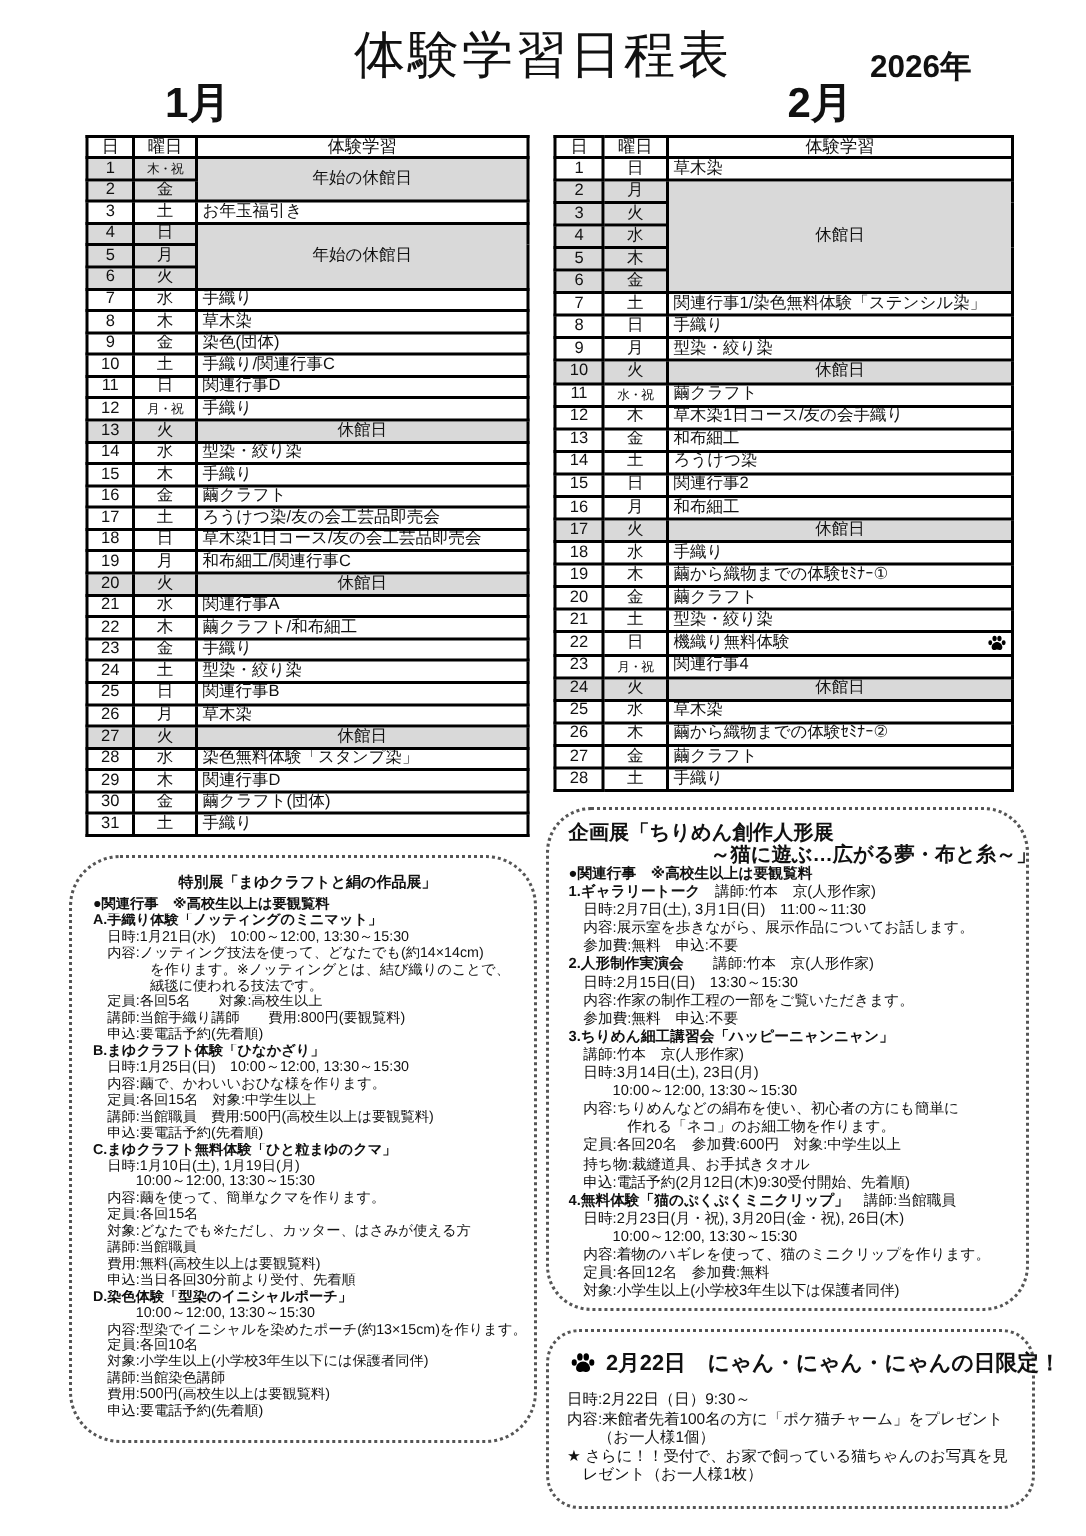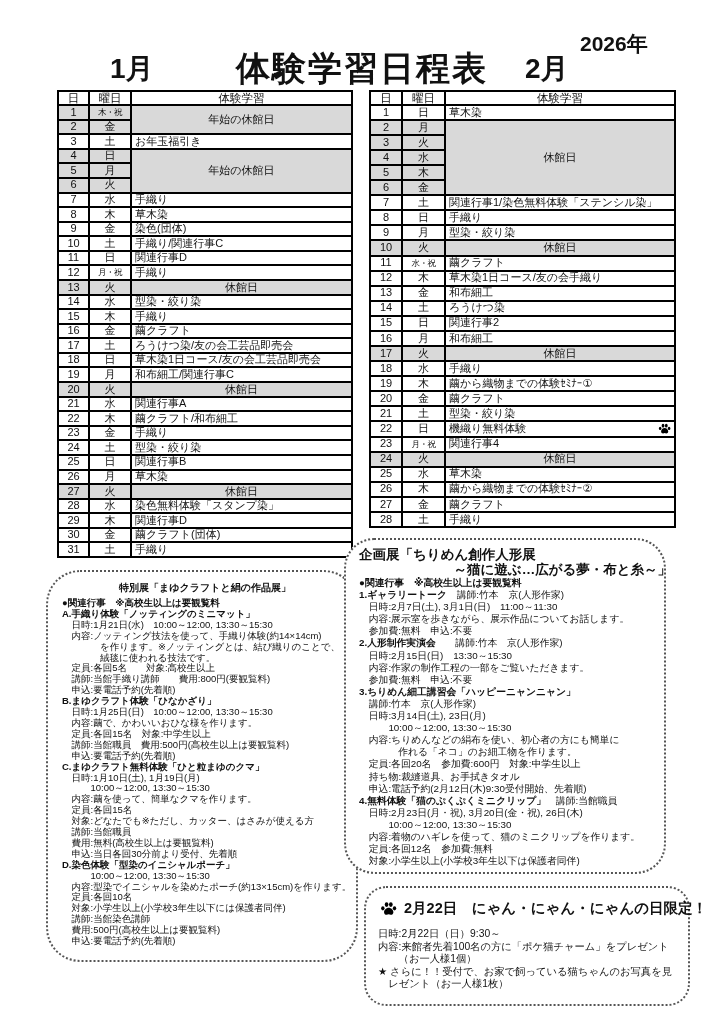--- a/index.html
+++ b/index.html
@@ -4,21 +4,21 @@
 <style>
   * { margin:0; padding:0; box-sizing:border-box; }
   body { background:#888; }
   .page {
     position:relative; width:724px; height:1024px; background:#fff;
     font-family:"Liberation Sans","DejaVu Sans",sans-serif; color:#111;
     margin:0 auto; overflow:hidden;
   }
   .doc-title {
     position:absolute; top:14px; left:0; width:100%;
-    text-align:center; font-size:34px; font-weight:700; letter-spacing:2px;margin-top:32px;
+    text-align:center; font-size:34px; font-weight:400; letter-spacing:2px;
   }
   .doc-year { position:absolute; top:30px; left:580px; font-size:21px; font-weight:600; }
   .month-label { position:absolute; font-size:28px; font-weight:700; }
   #jan-label { top:50px; left:110px; }
   #feb-label { top:50px; left:525px; }
 
   table.cal { position:absolute; border-collapse:collapse; table-layout:fixed; background:#fff; }
   #jan-table { top:90px; left:57px;  width:296px; height:468px; }
   #feb-table { top:90px; left:369px; width:307px; height:438px; }
   table.cal th, table.cal td {
@@ -28,21 +28,21 @@
   table.cal th { font-weight:400; text-align:center; font-size:11.5px; }
   td.c-day { text-align:center; font-size:12.5px; padding:0 1px; }
   td.c-wd  { text-align:center; font-size:11.5px; padding:0 1px; }
   td.c-wd.sm { font-size:8.5px; letter-spacing:-0.5px; }
   tr.closed td { background:#d9d9d9; }
   td.center { text-align:center; }
   span.paw-cell { float:right; width:13px; height:12px; display:inline-block; }
 
   .dotbox { position:absolute; border:2.5px dotted #555; background:#fff; }
   #special-box { top:570px; left:46px;  width:312px; height:392px; border-radius:34px; padding:9px 8px 4px 14px; }
-  #plan-box    { top:538px; left:344px; width:322px; height:336px; border-radius:30px; padding:7px 6px 4px 13px; }
+  #plan-box    { top:538px; left:364px; width:322px; height:336px; border-radius:30px; padding:7px 6px 4px 13px; }
   #catday-box  { top:886px; left:364px; width:326px; height:120px; border-radius:22px; padding:9px 8px 4px 12px; }
 
   .bx-title { font-size:10px; font-weight:700; text-align:center; margin-bottom:3px; white-space:nowrap; }
   .bx-title2 { font-size:13.5px; font-weight:700; text-align:left; white-space:pre; line-height:15px; }
   .bx-line { white-space:pre; overflow:hidden; }
   #special-lines .bx-line { font-size:9.5px; line-height:10.9px; }
   #plan-lines .bx-line    { font-size:9.8px; line-height:12.1px; }
   #catday-lines .bx-line  { font-size:10.3px; line-height:12.6px; }
   .bx-line .b { font-weight:700; }
   .catday-head { display:flex; align-items:center; gap:7px; font-size:14.5px; font-weight:700; margin:2px 0 10px 2px; white-space:nowrap; }
@@ -386,21 +386,21 @@
         </tr>
       </tbody>
   </table>
 
   <div class="dotbox" id="special-box">
     <div class="bx-title">特別展「まゆクラフトと絹の作品展」</div>
     <div id="special-lines">
         <div class="bx-line"><span class="b">●関連行事　※高校生以上は要観覧料</span></div>
         <div class="bx-line"><span class="b">A.手織り体験「ノッティングのミニマット」</span></div>
         <div class="bx-line"><span>　日時:1月21日(水)　10:00～12:00, 13:30～15:30</span></div>
-        <div class="bx-line"><span>　内容:ノッティング技法を使って、手織り体験(約14×14cm)</span></div>
+        <div class="bx-line"><span>　内容:ノッティング技法を使って、どなたでも(約14×14cm)</span></div>
         <div class="bx-line"><span>　　　　を作ります。※ノッティングとは、結び織りのことで、</span></div>
         <div class="bx-line"><span>　　　　絨毯に使われる技法です。</span></div>
         <div class="bx-line"><span>　定員:各回5名　　対象:高校生以上</span></div>
         <div class="bx-line"><span>　講師:当館手織り講師　　費用:800円(要観覧料)</span></div>
         <div class="bx-line"><span>　申込:要電話予約(先着順)</span></div>
         <div class="bx-line"><span class="b">B.まゆクラフト体験「ひなかざり」</span></div>
         <div class="bx-line"><span>　日時:1月25日(日)　10:00～12:00, 13:30～15:30</span></div>
         <div class="bx-line"><span>　内容:繭で、かわいいおひな様を作ります。</span></div>
         <div class="bx-line"><span>　定員:各回15名　対象:中学生以上</span></div>
         <div class="bx-line"><span>　講師:当館職員　費用:500円(高校生以上は要観覧料)</span></div>

